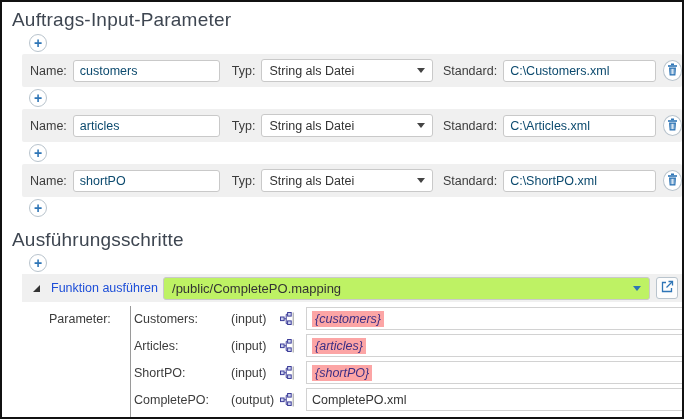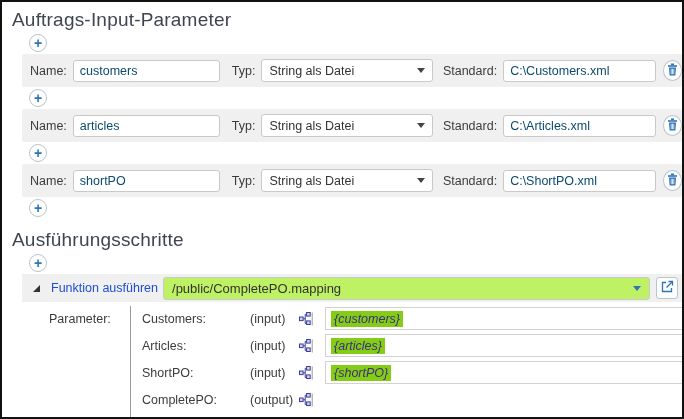--- a/index.html
+++ b/index.html
@@ -72,30 +72,30 @@
   }
   .ext-btn {
     width: 22px; height: 22px; border: 1px solid #b9c4cd; border-radius: 3px;
     background: #fdfdfd; display: flex; align-items: center; justify-content: center;
     margin: 0 4px 0 6px; cursor: pointer; padding: 0; flex: none;
   }
   .param-area { margin-left: 20px; position: relative; padding-top: 3px; }
   .v-sep { position: absolute; left: 108px; top: 4px; bottom: 8px; width: 1px; background: #9a9a9a; }
   .p-row { display: flex; align-items: center; height: 27px; }
   .p-col-label { width: 108px; padding-left: 27px; flex: none; }
-  .p-col-name  { width: 120px; padding-left: 12px; flex: none; }
+  .p-col-name  { width: 101px; padding-left: 4px; flex: none; }
   .p-col-dir   { width: 49px;  flex: none; }
   .p-col-icon  { width: 26px;  flex: none; display: flex; align-items: center; }
   .val-field {
     flex: 1; height: 23px; border: 1px solid #d2d2d2; background: #fff;
     display: flex; align-items: center; padding: 0 5px; margin-right: -3px;
     font-size: 12.5px; color: #333; min-width: 0;
   }
   .expr {
-    background: #84cc16; color: #3c2e84; font-style: italic; padding: 1px 3px;
+    background: #fca5a5; color: #3c2e84; font-style: italic; padding: 1px 3px;
     font-size: 12.5px;
   }
   .wd-plus { flex: 1; display: flex; align-items: center; }
 </style>
 </head>
 <body>
 
 <div class="frame">
 
   <h1 class="section-title">Auftrags-Input-Parameter</h1>
@@ -269,20 +269,23 @@
       <span class="p-col-dir lbl">(output)</span>
       <span class="p-col-icon">
         <svg width="14" height="14" viewBox="0 0 14 14">
           <rect x="0.5" y="5" width="3.6" height="3.6" fill="#cdd3ee" stroke="#3d3d99"></rect>
           <rect x="7.6" y="0.5" width="3.6" height="3.6" fill="#cdd3ee" stroke="#3d3d99"></rect>
           <rect x="7.6" y="8.9" width="3.6" height="3.6" fill="#cdd3ee" stroke="#3d3d99"></rect>
           <path d="M4.2 6.8h2M6.2 2.3v9.3M6.2 2.3h1.3M6.2 11.6h1.3" fill="none" stroke="#3d3d99"></path>
           <path d="M13.2 0.5v13" stroke="#9a9a9a"></path>
         </svg>
       </span>
+      <div class="val-field">
+        <span>CompletePO.xml</span>
+      </div>
     </div>
 
     <div class="p-row">
       <span class="p-col-label"></span>
 
       <span class="wd-plus">
         <button class="plus-btn">+</button>
       </span>
     </div>
   </div>

